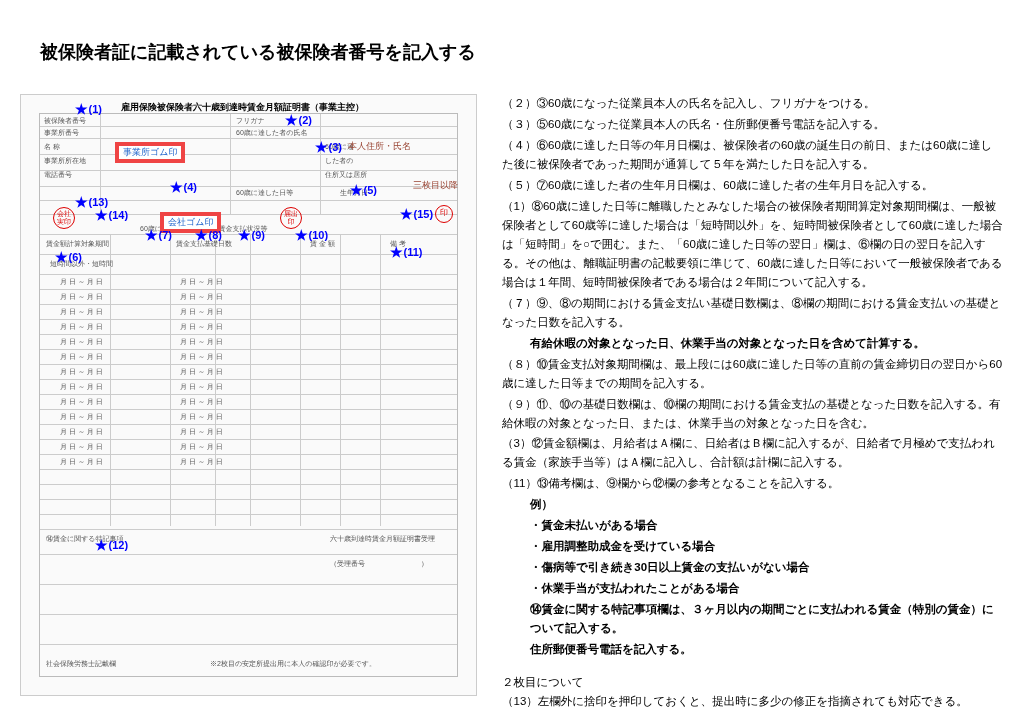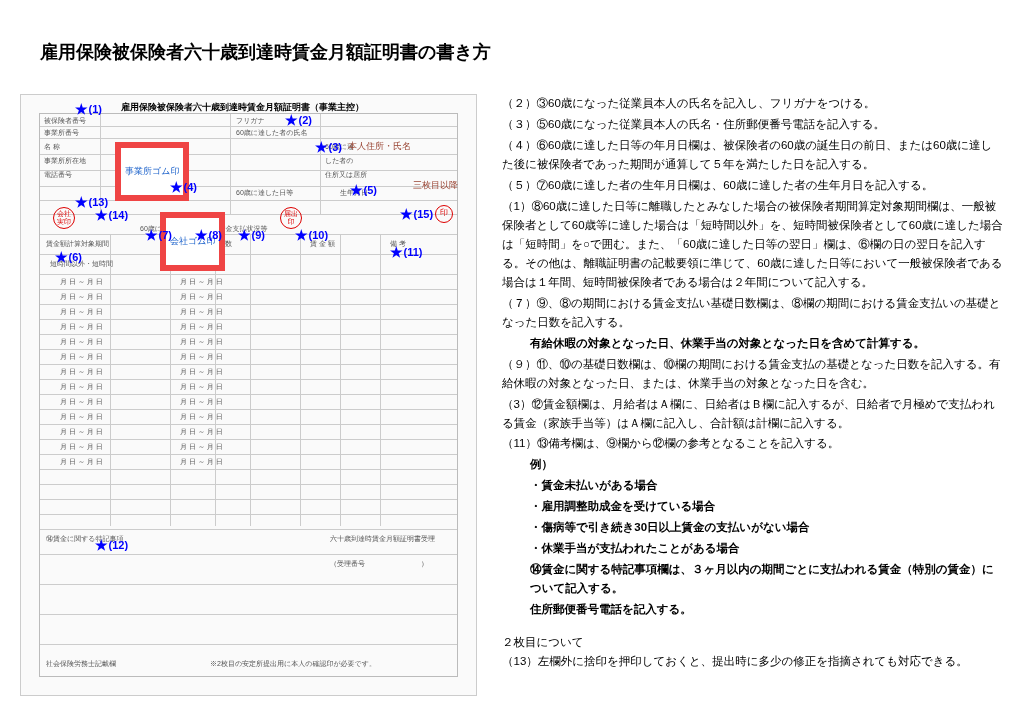--- a/index.html
+++ b/index.html
@@ -86,24 +86,24 @@
     color: #d00;
     font-size: 7px;
     line-height: 8px;
     text-align: center;
     padding-top: 2px;
     box-sizing: border-box;
     z-index: 4;
   }
   .box-blue {
     position: absolute;
-    border: 6px solid #ef4444;
+    border: 4px solid #ef4444;
     color: #2266cc;
     font-size: 9px;
-    padding: 17px 4px;
+    padding: 0 4px;
     background: #fff;
     z-index: 4;
   }
   .annot-brown {
     position: absolute;
     color: #994433;
     font-size: 9px;
     z-index: 5;
   }
   .right {
@@ -119,21 +119,21 @@
     padding-left: 28px;
     font-weight: bold;
   }
   .page2 {
     margin-top: 14px;
   }
 </style>
 </head>
 <body>
 
-<div class="title">雇用保険被保険者六十歳到達時賃金月額証明書の書き方</div>
+<div class="title">被保険者証に記載されている被保険者番号を記入する</div>
 
 <div class="main">
 
   <div class="left">
     <div class="form-img">
       <div class="form-title">雇用保険被保険者六十歳到達時賃金月額証明書（事業主控）</div>
 
       <div class="grid-area">
 
         <div class="hline" style="top:12px"></div>
@@ -307,20 +307,21 @@
   </div>
 
   <div class="right">
     <div class="item">（２）③60歳になった従業員本人の氏名を記入し、フリガナをつける。</div>
     <div class="item">（３）⑤60歳になった従業員本人の氏名・住所郵便番号電話を記入する。</div>
     <div class="item">（４）⑥60歳に達した日等の年月日欄は、被保険者の60歳の誕生日の前日、または60歳に達した後に被保険者であった期間が通算して５年を満たした日を記入する。</div>
     <div class="item">（５）⑦60歳に達した者の生年月日欄は、60歳に達した者の生年月日を記入する。</div>
     <div class="item">（1）⑧60歳に達した日等に離職したとみなした場合の被保険者期間算定対象期間欄は、一般被保険者として60歳等に達した場合は「短時間以外」を、短時間被保険者として60歳に達した場合は「短時間」を○で囲む。また、「60歳に達した日等の翌日」欄は、⑥欄の日の翌日を記入する。その他は、離職証明書の記載要領に準じて、60歳に達した日等において一般被保険者である場合は１年間、短時間被保険者である場合は２年間について記入する。</div>
     <div class="item">（７）⑨、⑧の期間における賃金支払い基礎日数欄は、⑧欄の期間における賃金支払いの基礎となった日数を記入する。</div>
     <div class="item sub">有給休暇の対象となった日、休業手当の対象となった日を含めて計算する。</div>
+    <div class="item">（８）⑩賃金支払対象期間欄は、最上段には60歳に達した日等の直前の賃金締切日の翌日から60歳に達した日等までの期間を記入する。</div>
     <div class="item">（９）⑪、⑩の基礎日数欄は、⑩欄の期間における賃金支払の基礎となった日数を記入する。有給休暇の対象となった日、または、休業手当の対象となった日を含む。</div>
     <div class="item">（3）⑫賃金額欄は、月給者はＡ欄に、日給者はＢ欄に記入するが、日給者で月極めで支払われる賃金（家族手当等）はＡ欄に記入し、合計額は計欄に記入する。</div>
     <div class="item">（11）⑬備考欄は、⑨欄から⑫欄の参考となることを記入する。</div>
     <div class="item sub">例）</div>
     <div class="item sub">・賃金未払いがある場合</div>
     <div class="item sub">・雇用調整助成金を受けている場合</div>
     <div class="item sub">・傷病等で引き続き30日以上賃金の支払いがない場合</div>
     <div class="item sub">・休業手当が支払われたことがある場合</div>
     <div class="item sub">⑭賃金に関する特記事項欄は、３ヶ月以内の期間ごとに支払われる賃金（特別の賃金）について記入する。</div>
     <div class="item sub">住所郵便番号電話を記入する。</div>

